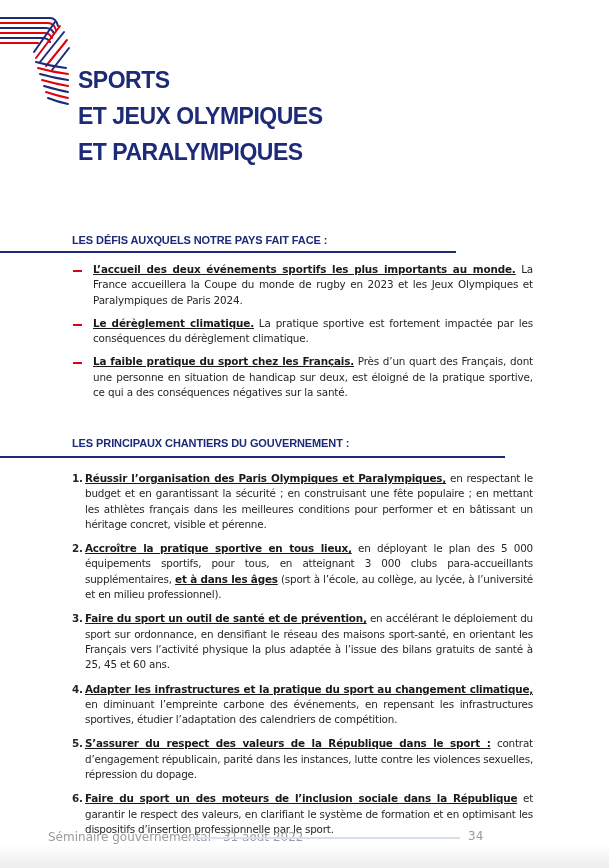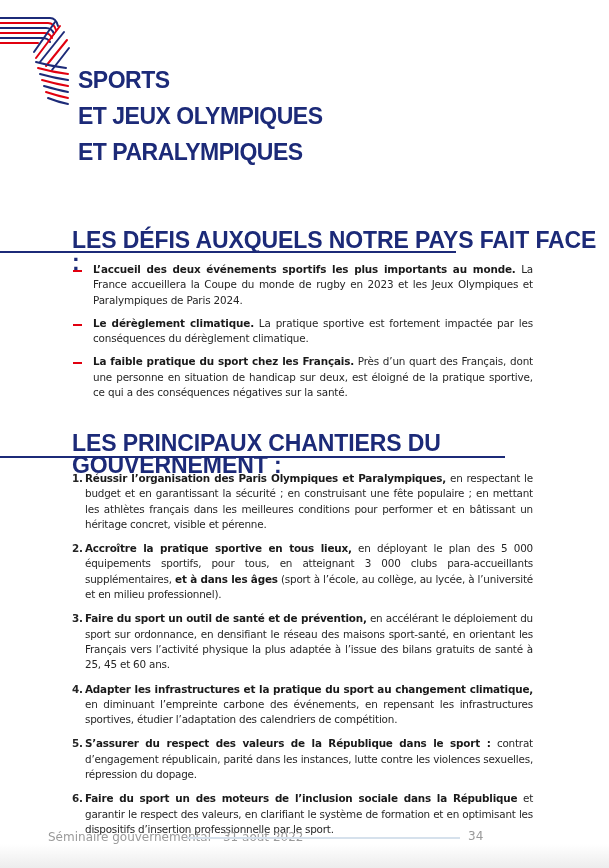--- a/index.html
+++ b/index.html
@@ -6,31 +6,31 @@
   body { width: 609px; height: 868px; position: relative; overflow: hidden;
          font-family: "DejaVu Sans", "Liberation Sans", sans-serif; color: #1e1e1e; }
   .page { position: absolute; inset: 0; background: #fff; }
   .ribbon { position: absolute; left: 0; top: 12px; width: 72px; height: 96px; }
   .title { position: absolute; left: 78px; top: 62px; margin: 0;
            font-family: "Liberation Sans", sans-serif; font-weight: 700;
            font-size: 23px; line-height: 36px; letter-spacing: -0.5px; color: #1c2a78; }
   .title span { display: block; }
   .section-h { position: absolute; left: 72px; margin: 0;
                font-family: "Liberation Sans", sans-serif; font-weight: 700;
-               font-size: 23px; line-height: 22px; color: #1c2a78; letter-spacing: -0.1px; }
+               font-size: 11px; line-height: 22px; color: #1c2a78; letter-spacing: -0.1px; }
   .rule { position: absolute; left: 0; height: 2px; background: #1c2a78; }
   .bullets { position: absolute; left: 93px; top: 262px; width: 440px; margin: 0; padding: 0; list-style: none; }
   .bullets li { position: relative; font-size: 10.4px; line-height: 15.3px; text-align: justify;
                 margin-bottom: 8px; font-family: "DejaVu Sans", sans-serif; color: #262626; letter-spacing: -0.15px; }
   .dash { position: absolute; left: -20px; top: 8px; width: 9px; height: 2px; background: #e1000f; }
   .num-list { position: absolute; left: 72px; top: 471px; width: 461px; margin: 0; padding: 0; list-style: none; }
   .num-list li { position: relative; padding-left: 13px; font-size: 10.4px; line-height: 15.3px; text-align: justify;
                  margin-bottom: 9px; font-family: "DejaVu Sans", sans-serif; color: #262626; letter-spacing: -0.2px; }
   .num-list .n { position: absolute; left: 0; top: 0; font-weight: 700; }
-  b { font-weight: 700; color: #1a1a1a; }
+  b { font-weight: 700; color: #1a1a1a; text-decoration: underline; }
   .footer-text { position: absolute; left: 48px; top: 830px; font-size: 12px; color: #9a9a9a;
                  font-family: "DejaVu Sans", sans-serif; }
   .footer-line { position: absolute; left: 187px; top: 837px; width: 273px; height: 1.5px; background: #d6e1ec; }
   .page-num { position: absolute; left: 468px; top: 829px; font-size: 12px; color: #9a9a9a;
               font-family: "DejaVu Sans", sans-serif; }
   .shadow { position: absolute; left: 0; right: 0; bottom: 0; height: 24px;
             background: linear-gradient(to bottom, rgba(255,255,255,0), rgba(232,232,232,0.8)); }
 </style>
 </head>
 <body>

